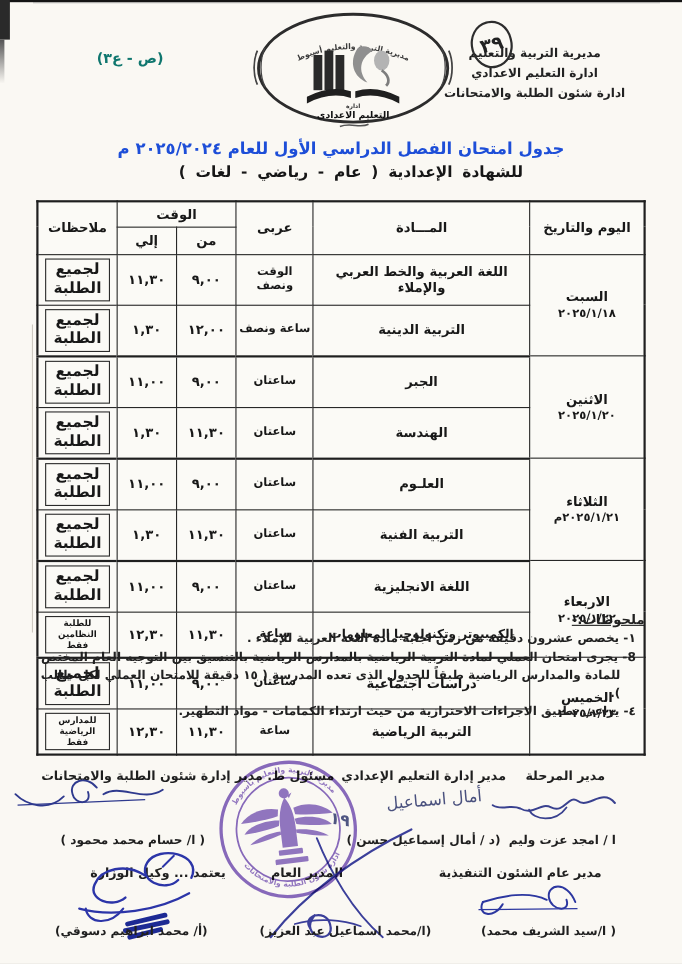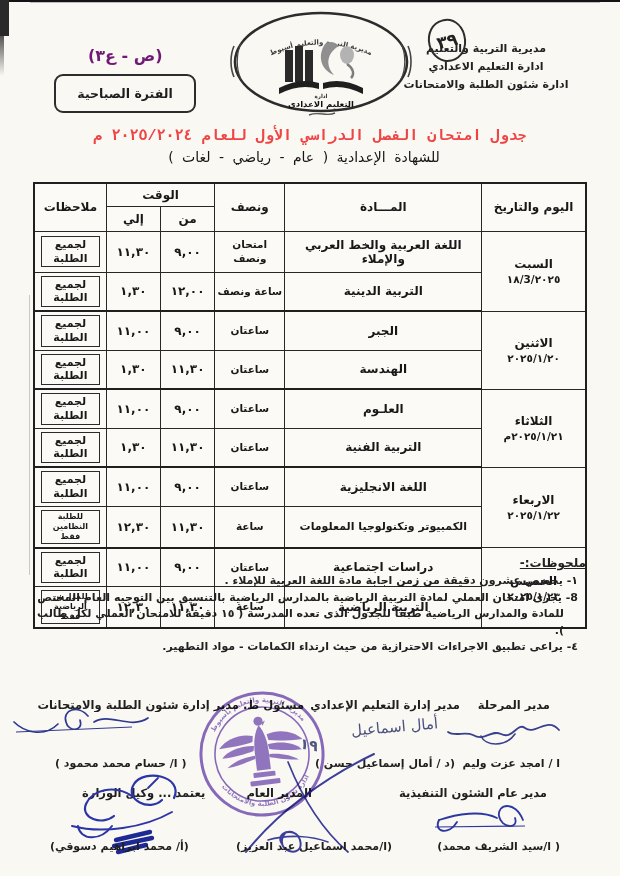--- a/index.html
+++ b/index.html
@@ -16,49 +16,49 @@
   .scan-corner2 { position:absolute; left:0; top:36px; width:4px; height:40px; background:linear-gradient(#555,transparent); }
   .scan-marginline { position:absolute; left:29px; top:295px; width:1px; height:280px; background:#b9b4a9; opacity:.7; }
 
   
   .org-block { position:absolute; top:40px; right:20px; width:228px; text-align:center;
     font-size:11px; font-weight:bold; line-height:18px; color:#222; }
   .circled-no { position:absolute; left:428px; top:19px; width:38px; height:43px;
     border:2px solid #2d2d2d; border-radius:50% 46% 50% 48%; transform:rotate(-14deg);
     display:flex; align-items:center; justify-content:center; font-size:17px; font-weight:bold; color:#222; }
   .logo-wrap { position:absolute; left:229px; top:8px; width:184px; height:112px; }
-  .code-topleft { position:absolute; left:88px; top:46px; font-size:16px; font-weight:bold;
-    direction:ltr; unicode-bidi:bidi-override; letter-spacing:1px; color:#701a75; }
+  .code-topleft { position:absolute; left:88px; top:46px; font-size:13px; font-weight:bold;
+    direction:ltr; unicode-bidi:bidi-override; letter-spacing:1px; color:#0f766e; }
   .period-box { position:absolute; left:54px; top:74px; width:142px; height:39px;
     border:2px solid #2c2c2c; border-radius:9px; display:flex; align-items:center; justify-content:center;
     font-size:12.5px; font-weight:bold; color:#1d1d1d; }
   .title1 { position:absolute; top:126px; left:30px; width:560px; text-align:center;
-    font-size:15px; font-weight:bold; color:#ef4444;font-family:Liberation Mono, monospace; }
-  .title2 { position:absolute; top:149px; left:24px; width:560px; text-align:center;
-    font-size:14px; font-weight:normal; color:#161616; word-spacing:4px; }
+    font-size:15px; font-weight:bold; color:#1d4ed8; }
+  .title2 { position:absolute; top:149px; left:39px; width:560px; text-align:center;
+    font-size:14px; font-weight:bold; color:#161616; word-spacing:4px; }
 
   
   .sched-wrap { position:absolute; top:182px; right:33px; }
   table.sched { border-collapse:collapse; table-layout:fixed; width:554px; direction:rtl;
     border:2.5px solid #1f1f1f; background:#fbfaf6; }
   table.sched th, table.sched td { border:1.6px solid #272727; text-align:center;
     vertical-align:middle; padding:0 2px; font-weight:bold; color:#181818; overflow:hidden; }
   col.c-day{width:104px;} col.c-subj{width:196px;} col.c-dur{width:70px;}
   col.c-from{width:54px;} col.c-to{width:54px;} col.c-note{width:72px;}
   tr.h1 { height:23px; } tr.h2 { height:25px; } tr.r { height:31px; } tr.r-tall { height:41px; }
   tr.sep td { border-bottom:2.6px solid #1f1f1f; }
   th { font-size:12px; }
   .th-sub { font-size:12px; }
   .cell-day-name { font-size:12px; }
   .cell-day-date { font-size:10.5px; margin-top:2px; }
   .cell-subj { font-size:12px; }
   .cell-dur { font-size:10.5px; line-height:1.25; }
   .cell-time { font-size:12px; letter-spacing:1px; }
   .note-box { border:1.5px solid #2b2b2b; margin:3px 4px; padding:1px 1px;
-    font-size:11px; line-height:1.25; background:#fbfaf6; }
+    font-size:14px; line-height:1.25; background:#fbfaf6; }
   .note-box.sm { font-size:8px; }
 
   
   .notes { position:absolute; top:554px; right:30px; width:560px; font-size:11px;
     font-weight:bold; color:#212121; line-height:1.5; }
   .notes-title { font-size:12px; text-decoration:underline; margin-bottom:1px; margin-right:4px; }
   .note-item { padding-right:18px; text-indent:-14px; margin-right:8px; }
 
   
   .sig-title { position:absolute; font-size:11.5px; font-weight:bold; white-space:nowrap; color:#1f1f1f; }
@@ -110,57 +110,56 @@
       <path d="M118,56 C124,60 126,66 122,70" fill="none" stroke="#7d7d7d" stroke-width="2.5"></path>
       <path d="M50,80 Q71,69 90,75 L90,81 Q71,75 50,86 Z" fill="#1f1f1f"></path>
       <path d="M134,80 Q113,69 94,75 L94,81 Q113,75 134,86 Z" fill="#1f1f1f"></path>
       <text x="92" y="90" font-size="5.5" fill="#2e2e2e" font-weight="bold" text-anchor="middle">ادارة</text>
       <text x="92" y="99" font-size="8.5" fill="#111" font-weight="bold" text-anchor="middle">التعليم الاعدادي</text>
       <path d="M80,107 C90,103 98,109 106,105" fill="none" stroke="#555" stroke-width="1.4"></path>
     </svg>
   </div>
 
   <div class="code-topleft">(٣ع - ص)</div>
-  <div class="period-box">الفترة الصباحية</div>
 
   <div class="title1">جدول امتحان الفصل الدراسي الأول للعام ٢٠٢٥/٢٠٢٤ م</div>
   <div class="title2">للشهادة الإعدادية ( عام - رياضي - لغات )</div>
 
   <div class="sched-wrap">
     <table class="sched">
       <colgroup>
         <col class="c-day">
           <col class="c-subj">
           <col class="c-dur">
           <col class="c-from">
           <col class="c-to">
           <col class="c-note">
       </colgroup>
       <thead>
         <tr class="h1">
           <th rowspan="2">اليوم والتاريخ</th>
           <th rowspan="2">المـــادة</th>
-          <th rowspan="2">ونصف</th>
+          <th rowspan="2">عربى</th>
           <th colspan="2">الوقت</th>
           <th rowspan="2">ملاحظات</th>
         </tr>
         <tr class="h2">
           <th class="th-sub">من</th>
           <th class="th-sub">إلي</th>
         </tr>
       </thead>
       <tbody>
 
         <tr class="r r-tall">
           <td rowspan="2">
             <div class="cell-day-name">السبت</div>
-            <div class="cell-day-date">٢٠٢٥/3/١٨</div>
+            <div class="cell-day-date">٢٠٢٥/١/١٨</div>
           </td>
           <td class="cell-subj">اللغة العربية والخط العربي والإملاء</td>
-          <td class="cell-dur">امتحان ونصف</td>
+          <td class="cell-dur">الوقت ونصف</td>
           <td class="cell-time">٩,٠٠</td>
           <td class="cell-time">١١,٣٠</td>
           <td>
               <div class="note-box">لجميع الطلبة</div>
             </td>
         </tr>
         <tr class="r sep">
           <td class="cell-subj">التربية الدينية</td>
           <td class="cell-dur">ساعة ونصف</td>
           <td class="cell-time">١٢,٠٠</td>

